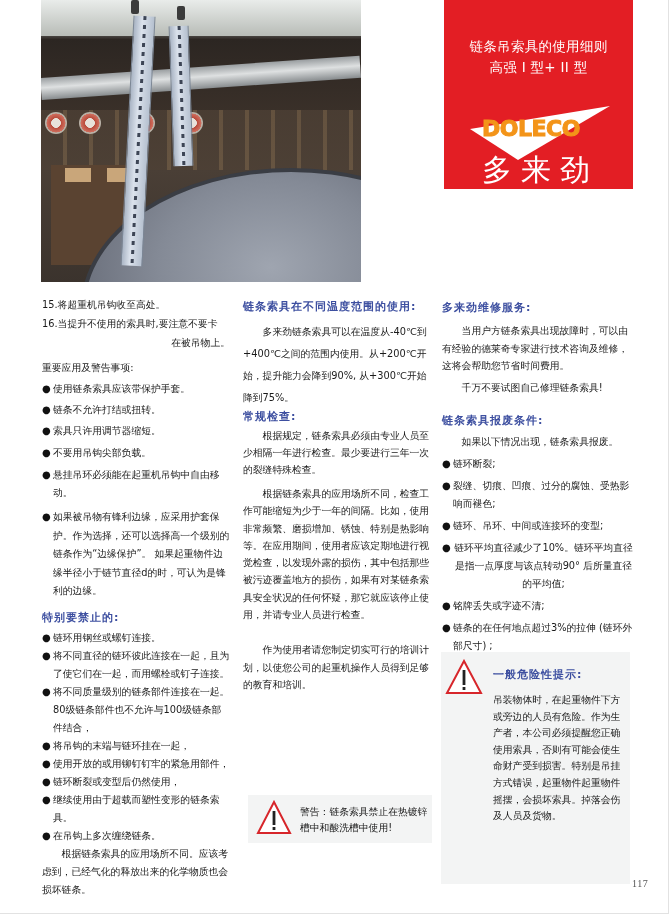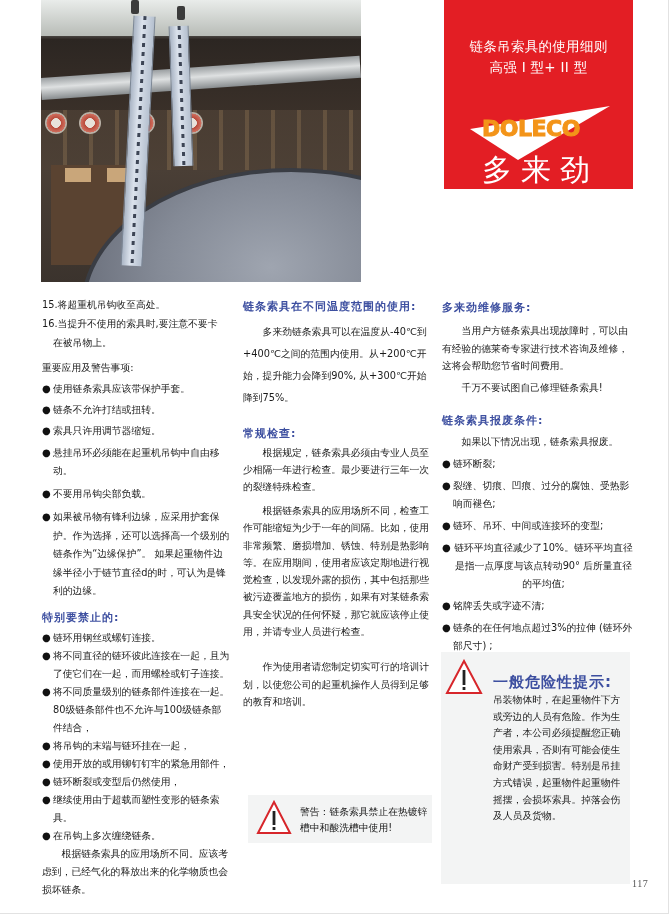--- a/index.html
+++ b/index.html
@@ -44,21 +44,21 @@
 
   .c1 { left: 42px; top: 297px; width: 188px; }
   .c2 { left: 243px; top: 299px; width: 187px; }
   .c3 { left: 442px; top: 300px; width: 192px; }
 
   .warn-box { position:absolute; background:#f3f4f4; }
   .warn1 { left: 248px; top: 795px; width: 184px; height: 48px; }
   .warn2 { left: 441px; top: 652px; width: 189px; height: 232px; }
   .tri { position:absolute; }
   .warn1-text { position:absolute; left: 52px; top: 9px; width: 130px; font-size: 9.8px; line-height: 16px; font-weight: 500; color:#1a1a1a; }
-  .warn2-title { position:absolute; left: 52px; top: 21px; font-size: 15px; font-weight:bold; color:#3d4fa0; letter-spacing:1px; }
+  .warn2-title { position:absolute; left: 52px; top: 15px; font-size: 11px; font-weight:bold; color:#3d4fa0; letter-spacing:1px; }
   .warn2-text { position:absolute; left: 52px; top: 40px; width: 130px; font-size: 9.8px; line-height: 16.6px; font-weight: 500; color:#1a1a1a; }
 
   .page-no { position:absolute; left: 632px; top: 878px; font-family:"Liberation Serif", serif; font-size: 10px; color:#555; letter-spacing:0.5px; }
 </style>
 </head>
 <body>
 
 <div class="page-border"></div>
 
 <div class="photo">
@@ -86,47 +86,47 @@
   <svg class="logo-wing" viewBox="0 0 140 54">
     <polygon points="0,23 140,0 48,54" fill="#ffffff"></polygon>
   </svg>
   <div class="logo-text">DOLECO</div>
   <div class="logo-cn">多来劲</div>
 </div>
 
 <div class="col c1">
   <p>15.将超重机吊钩收至高处。</p>
   <p style="margin-top:3px;">16.当提升不使用的索具时,要注意不要卡</p>
-  <p style="padding-left:11px;margin-top:3px;">在被吊物上。</p>
+  <p style="padding-left:11px;margin-top:3px;text-align:right;">在被吊物上。</p>
 
   <p style="margin-top:9px;">重要应用及警告事项:</p>
   <p class="bl" style="margin-top:5px;">使用链条索具应该带保护手套。</p>
   <p class="bl" style="margin-top:5px;">链条不允许打结或扭转。</p>
   <p class="bl" style="margin-top:5px;">索具只许用调节器缩短。</p>
+  <p class="bl" style="margin-top:6px;">不要用吊钩尖部负载。</p>
   <p class="bl" style="margin-top:5px;line-height:18px;">悬挂吊环必须能在起重机吊钩中自由移动。</p>
-  <p class="bl" style="margin-top:6px;">不要用吊钩尖部负载。</p>
   <p class="bl" style="margin-top:6px;line-height:18.5px;">如果被吊物有锋利边缘，应采用护套保护。作为选择，还可以选择高一个级别的链条作为“边缘保护”。 如果起重物件边缘半径小于链节直径d的时，可认为是锋利的边缘。</p>
 
   <p class="h" style="margin-top:9px;">特别要禁止的:</p>
   <p class="bl" style="margin-top:3px;line-height:18px;">链环用钢丝或螺钉连接。</p>
   <p class="bl" style="line-height:18px;">将不同直径的链环彼此连接在一起，且为了使它们在一起，而用螺栓或钉子连接。</p>
   <p class="bl" style="line-height:18px;">将不同质量级别的链条部件连接在一起。80级链条部件也不允许与100级链条部件结合，</p>
   <p class="bl" style="line-height:18px;">将吊钩的末端与链环挂在一起，</p>
   <p class="bl" style="line-height:18px;">使用开放的或用铆钉钉牢的紧急用部件，</p>
   <p class="bl" style="line-height:18px;">链环断裂或变型后仍然使用，</p>
   <p class="bl" style="line-height:18px;">继续使用由于超载而塑性变形的链条索具。</p>
   <p class="bl" style="line-height:18px;">在吊钩上多次缠绕链条。</p>
   <p class="indent" style="line-height:18px;">根据链条索具的应用场所不同。应该考虑到，已经气化的释放出来的化学物质也会损坏链条。</p>
 </div>
 
 <div class="col c2">
   <p class="h">链条索具在不同温度范围的使用:</p>
   <p class="indent" style="margin-top:6px;line-height:22px;">多来劲链条索具可以在温度从-40℃到+400℃之间的范围内使用。从+200℃开始，提升能力会降到90%, 从+300℃开始降到75%。</p>
 
-  <p class="h" style="margin-top:17px;">常规检查:</p>
+  <p class="h" style="">常规检查:</p>
   <p class="indent" style="margin-top:3px;line-height:17px;font-family:Liberation Mono, monospace;">根据规定，链条索具必须由专业人员至少相隔一年进行检查。最少要进行三年一次的裂缝特殊检查。</p>
   <p class="indent" style="margin-top:6px;line-height:17.3px;">根据链条索具的应用场所不同，检查工作可能缩短为少于一年的间隔。比如，使用非常频繁、磨损增加、锈蚀、特别是热影响等。在应用期间，使用者应该定期地进行视觉检查，以发现外露的损伤，其中包括那些被污迹覆盖地方的损伤，如果有对某链条索具安全状况的任何怀疑，那它就应该停止使用，并请专业人员进行检查。</p>
   <p class="indent" style="margin-top:18px;line-height:17.3px;">作为使用者请您制定切实可行的培训计划，以使您公司的起重机操作人员得到足够的教育和培训。</p>
 </div>
 
 <div class="warn-box warn1">
   <svg class="tri" style="left:8px;top:5px;" width="36" height="36" viewBox="0 0 36 36">
     <polygon points="18,2 34,33 2,33" fill="#ffffff" stroke="#d7262b" stroke-width="2"></polygon>
     <rect x="16.6" y="11" width="2.8" height="14" fill="#222"></rect>
     <rect x="16.6" y="27" width="2.8" height="3" fill="#222"></rect>

